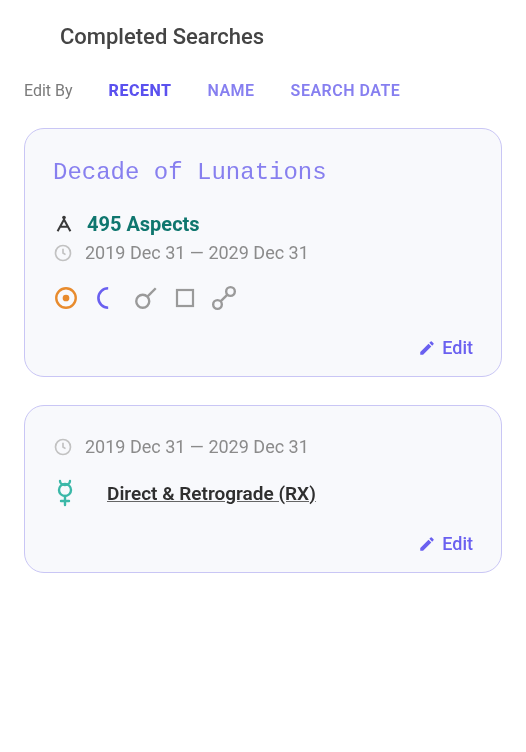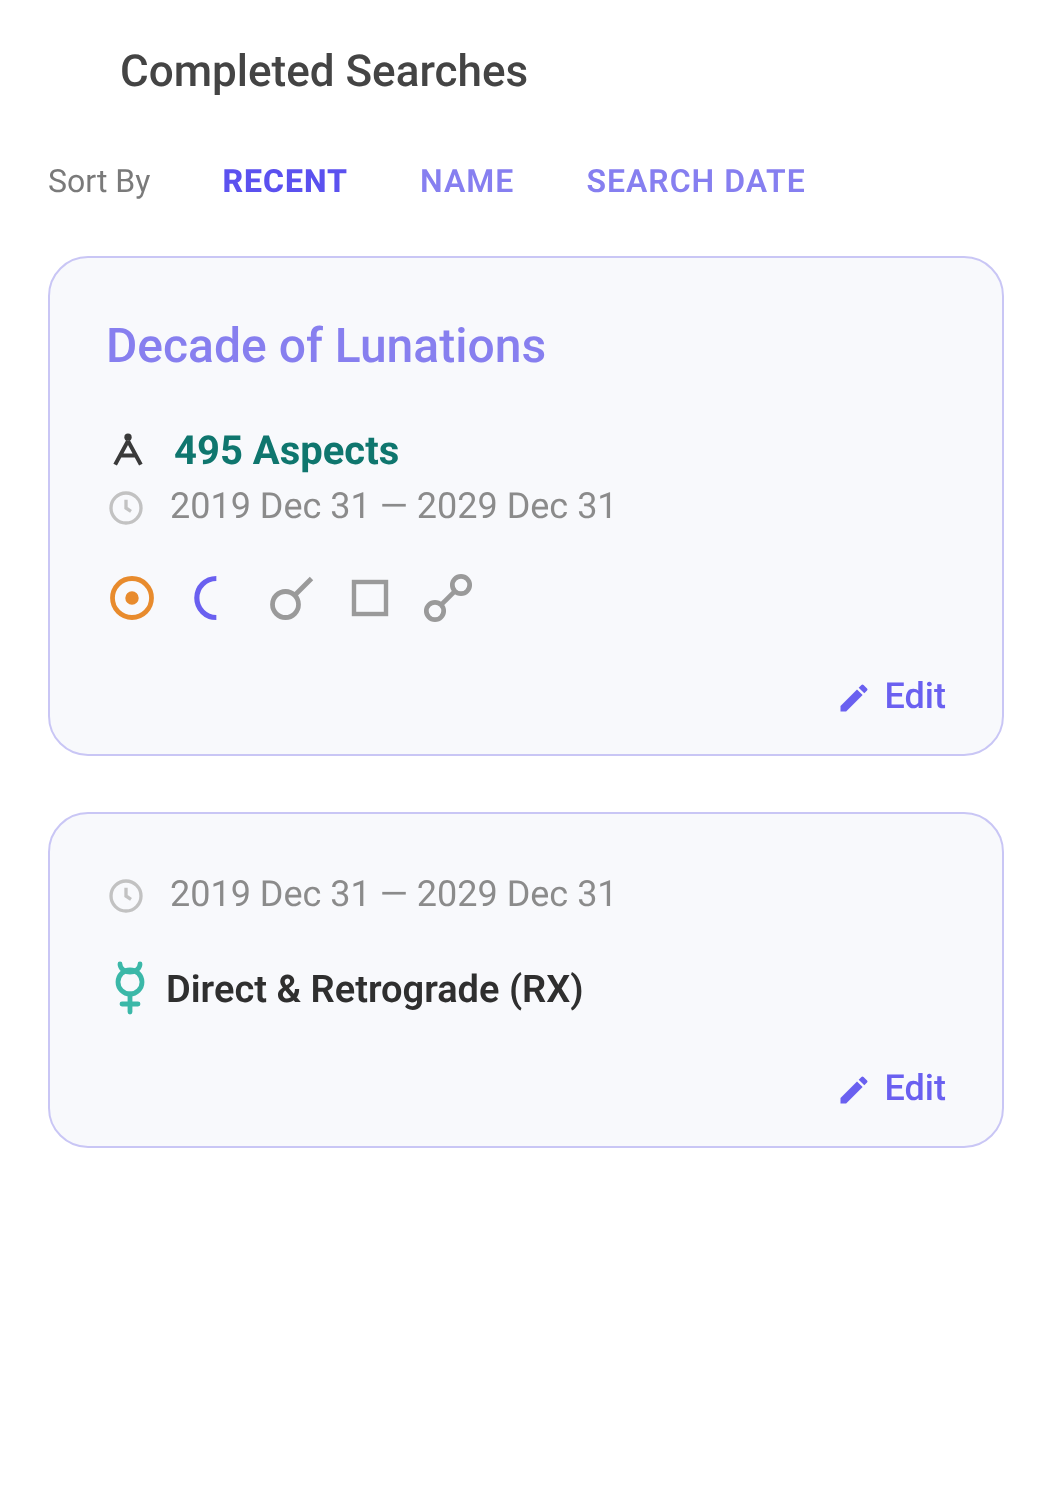--- a/index.html
+++ b/index.html
@@ -43,20 +43,21 @@
     border: 1px solid #c9c6f5;
     border-radius: 20px;
     padding: 30px 28px 18px 28px;
     margin-bottom: 28px;
   }
   .card-title {
     font-size: 24px;
     font-weight: 500;
     color: #877fef;
     margin-bottom: 26px;
+    font-family: Liberation Mono, monospace;
   }
   .result-line {
     display: flex;
     align-items: center;
     gap: 12px;
     margin-bottom: 6px;
   }
   .result-count {
     font-size: 20px;
     font-weight: 700;
@@ -75,22 +76,23 @@
   }
   .glyph-row {
     display: flex;
     align-items: center;
     gap: 14px;
     margin-bottom: 26px;
   }
   .detail-line {
     display: flex;
     align-items: center;
-    gap: 6px;
+    gap: 30px;
     margin-bottom: 26px;
+    text-decoration: underline;
   }
   .detail-text {
     font-size: 19px;
     font-weight: 600;
     color: #2f2f2f;
   }
   .card-footer {
     display: flex;
     justify-content: flex-end;
   }
@@ -103,21 +105,21 @@
     cursor: pointer;
   }
   .icon { display: inline-flex; align-items: center; justify-content: center; }
 </style>
 </head>
 <body>
 
 <h1 class="page-title">Completed Searches</h1>
 
 <div class="sort-bar">
-  <span class="sort-label">Sort By</span>
+  <span class="sort-label">Edit By</span>
   <span class="sort-option active">RECENT</span>
   <span class="sort-option">NAME</span>
   <span class="sort-option">SEARCH DATE</span>
 </div>
 
 <div class="card">
   <div class="card-title">Decade of Lunations</div>
 
   <div class="result-line">
     <span class="icon">

